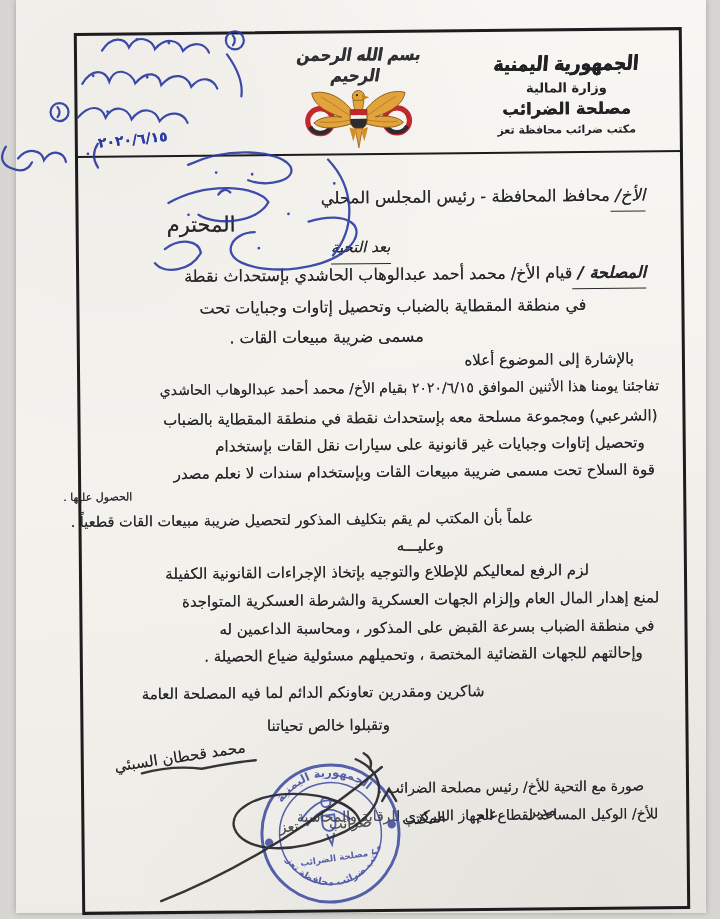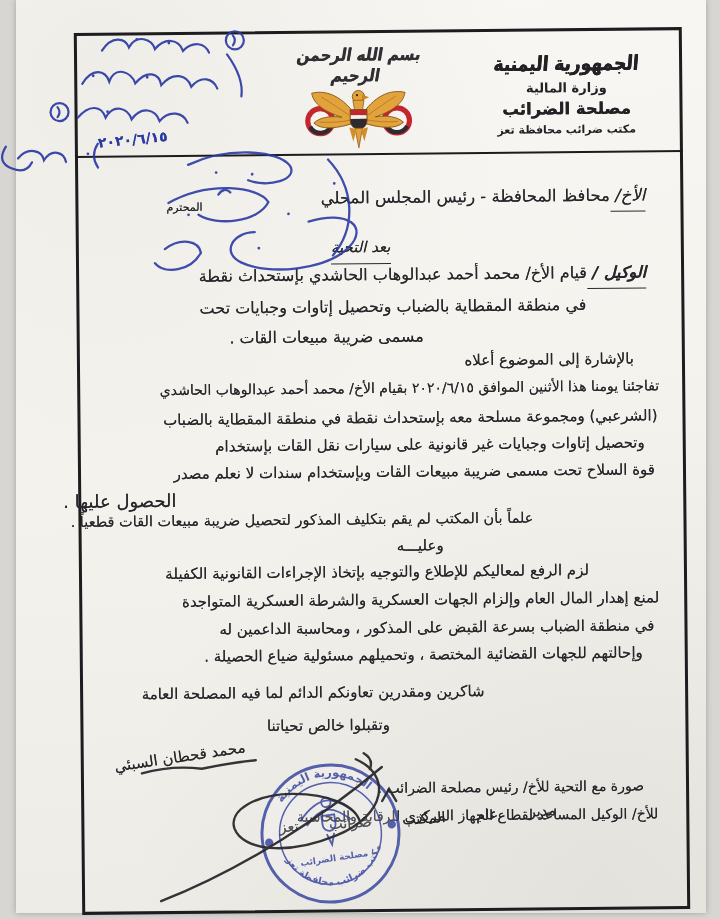--- a/index.html
+++ b/index.html
@@ -113,36 +113,36 @@
             <circle cx="60" cy="70" r="1.4"></circle>
           <circle cx="160" cy="70" r="1.4"></circle>
             <circle cx="130" cy="104" r="1.4"></circle>
             <circle cx="206" cy="40" r="1.4"></circle>
         </g>
       </svg>
 
       <div class="hl" style="top:155px;right:35px;font-size:16.5px">
         <span class="u">الأخ/ </span><span>محافظ المحافظة - رئيس المجلس المحلي </span>
       </div>
-      <div class="hl" style="top:166px;left:88px;font-size:11px">المحترم</div>
+      <div class="hl" style="top:177px;left:88px;font-size:21px">المحترم</div>
       <div class="hl u" style="top:205px;left:252px;font-size:15px">بعد التحية</div>
 
       <div class="hl" style="top:232px;right:35px;font-size:16px">
-        <span class="u" style="font-weight:bold">الوكيل / </span><span>قيام الأخ/ محمد أحمد عبدالوهاب الحاشدي بإستحداث نقطة</span>
+        <span class="u" style="font-weight:bold">المصلحة / </span><span>قيام الأخ/ محمد أحمد عبدالوهاب الحاشدي بإستحداث نقطة</span>
       </div>
       <div class="hl" style="top:264px;right:95px;font-size:16px">في منطقة المقطاية بالضباب وتحصيل إتاوات وجبايات تحت</div>
       <div class="hl" style="top:294px;right:258px;font-size:16px">مسمى ضريبة مبيعات القات .</div>
 
       <div class="hl" style="top:319px;right:48px;font-size:15px">بالإشارة إلى الموضوع أعلاه</div>
 
       <div class="hl" style="top:347px;right:23px;font-size:14px">تفاجئنا يومنا هذا الأثنين الموافق ٢٠٢٠/٦/١٥ بقيام الأخ/ محمد أحمد عبدالوهاب الحاشدي</div>
       <div class="hl" style="top:376px;right:25px;font-size:15px">(الشرعبي) ومجموعة مسلحة معه بإستحداث نقطة في منطقة المقطاية بالضباب</div>
       <div class="hl" style="top:403px;right:38px;font-size:15px">وتحصيل إتاوات وجبايات غير قانونية على سيارات نقل القات بإستخدام</div>
       <div class="hl" style="top:430px;right:28px;font-size:15px">قوة السلاح تحت مسمى ضريبة مبيعات القات وبإستخدام سندات لا نعلم مصدر</div>
-      <div class="hl" style="top:455px;left:-18px;font-size:18px">الحصول عليها .</div>
+      <div class="hl" style="top:455px;left:-18px;font-size:11px">الحصول عليها .</div>
       <div class="hl" style="top:477px;right:150px;font-size:14.5px">علماً بأن المكتب لم يقم بتكليف المذكور لتحصيل ضريبة مبيعات القات قطعياً .</div>
       <div class="hl" style="top:504px;right:240px;font-size:15px;font-weight:normal">وعليـــه</div>
       <div class="hl" style="top:530px;right:95px;font-size:15px">لزم الرفع لمعاليكم للإطلاع والتوجيه بإتخاذ الإجراءات القانونية الكفيلة</div>
       <div class="hl" style="top:558px;right:25px;font-size:15px">لمنع إهدار المال العام وإلزام الجهات العسكرية والشرطة العسكرية المتواجدة</div>
       <div class="hl" style="top:586px;right:30px;font-size:15px">في منطقة الضباب بسرعة القبض على المذكور ، ومحاسبة الداعمين له</div>
       <div class="hl" style="top:613px;right:42px;font-size:15px">وإحالتهم للجهات القضائية المختصة ، وتحميلهم مسئولية ضياع الحصيلة .</div>
 
       <div class="hl center" style="top:650px;left:40px;width:380px;font-size:15px">شاكرين ومقدرين تعاونكم الدائم لما فيه المصلحة العامة</div>
       <div class="hl center" style="top:683px;left:160px;width:170px;font-size:15px">وتقبلوا خالص تحياتنا</div>
 

